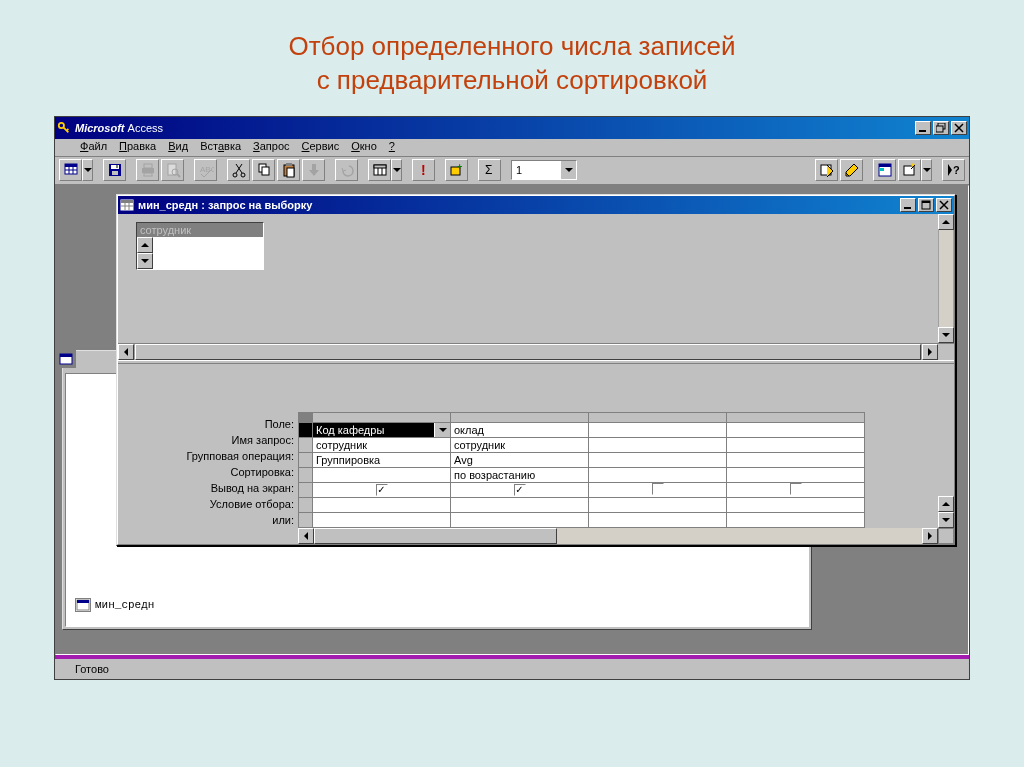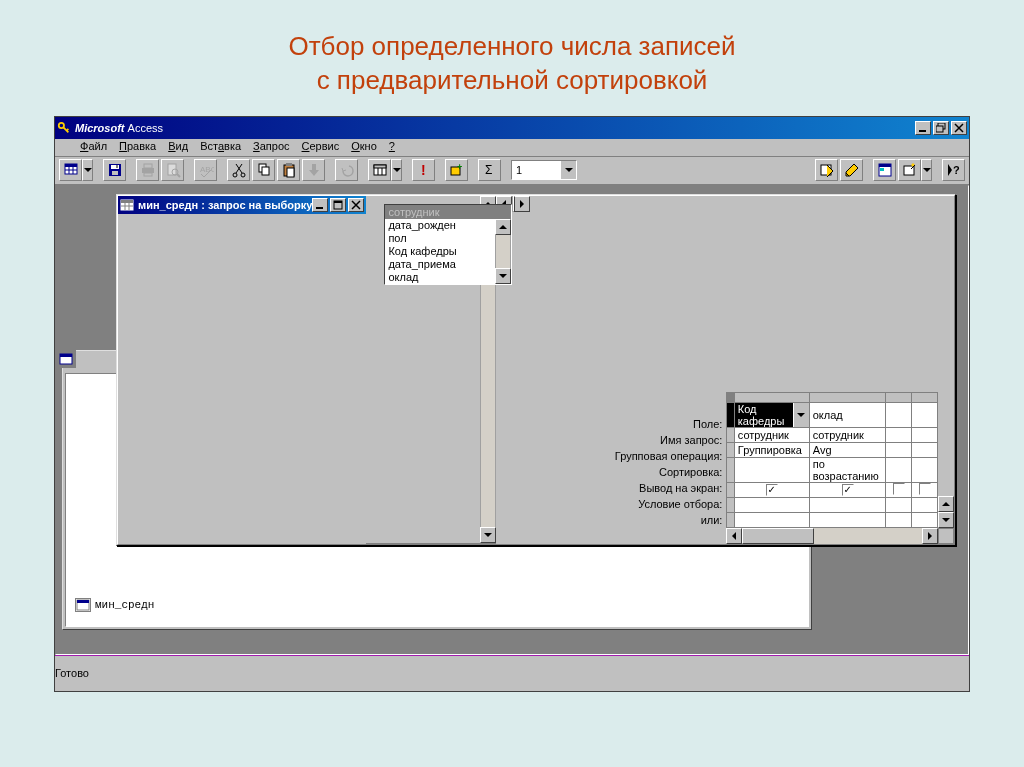--- a/index.html
+++ b/index.html
@@ -224,21 +224,21 @@
   border-bottom: 1px solid #000;
   box-shadow: 1px 1px 0 #000;
 }
 .qw-inner {
   border-top: 1px solid #fff;
   border-left: 1px solid #fff;
   border-right: 1px solid #808080;
   border-bottom: 1px solid #808080;
   height: 100%;
   display: flex;
-  flex-direction: row;
+  flex-direction: column;
 }
 .qw-titlebar {
   background: linear-gradient(to right, #000080, #1084d0);
   color: #fff;
   height: 18px;
   display: flex;
   align-items: center;
   padding: 0 2px;
   font-size: 11px;
 }
@@ -416,26 +416,26 @@
 .grid-hscroll {
   height: 16px;
   display: flex;
   margin-left: 180px;
 }
 .grid-hscroll .spacer16 { width:16px; height:16px; background:#c0c0c0; border:1px solid #808080; }
 .grid-hscroll .track { flex: 1; background: #d4d0c8; display:flex;}
 .thumb { background:#c0c0c0; border-top:1px solid #fff; border-left:1px solid #fff; border-right:1px solid #404040; border-bottom:1px solid #404040;}
 
 .statusbar {
-  height: 36px;
-  background: #c0c0c0;
-  border-top: 1px solid #a21caf;
-  display: flex;
-  align-items: center;
-  padding: 0 0;
+  height: 24px;
+  background: #c0c0c0;
+  border-top: 4px solid #a21caf;
+  display: flex;
+  align-items: center;
+  padding: 0 20px;
   font-size: 11px;
 }
 .triangle-down { width:0;height:0;border-left:4px solid transparent;border-right:4px solid transparent;border-top:4px solid #000;}
 .triangle-up { width:0;height:0;border-left:4px solid transparent;border-right:4px solid transparent;border-bottom:4px solid #000;}
 .triangle-left { width:0;height:0;border-top:4px solid transparent;border-bottom:4px solid transparent;border-right:4px solid #000;}
 .triangle-right { width:0;height:0;border-top:4px solid transparent;border-bottom:4px solid transparent;border-left:4px solid #000;}
 
 </style>
 </head>
 <body>
@@ -705,27 +705,20 @@
                 </svg>
               </div>
           </div>
         </div>
 
         <div class="upper-pane">
           <div class="canvas">
             <div class="field-list">
               <div class="fl-title">сотрудник</div>
               <div class="fl-body">
-                <ul>
-                  <li>дата_рожден</li>
-                  <li>пол</li>
-                  <li>Код кафедры</li>
-                  <li>дата_приема</li>
-                  <li>оклад</li>
-                </ul>
                 <div class="fl-scroll">
                   <div class="scroll-btn">
                       <span class="triangle-up"></span>
                     </div>
                   <div class="scroll-track"></div>
                   <div class="scroll-btn">
                       <span class="triangle-down"></span>
                     </div>
                 </div>
               </div>

